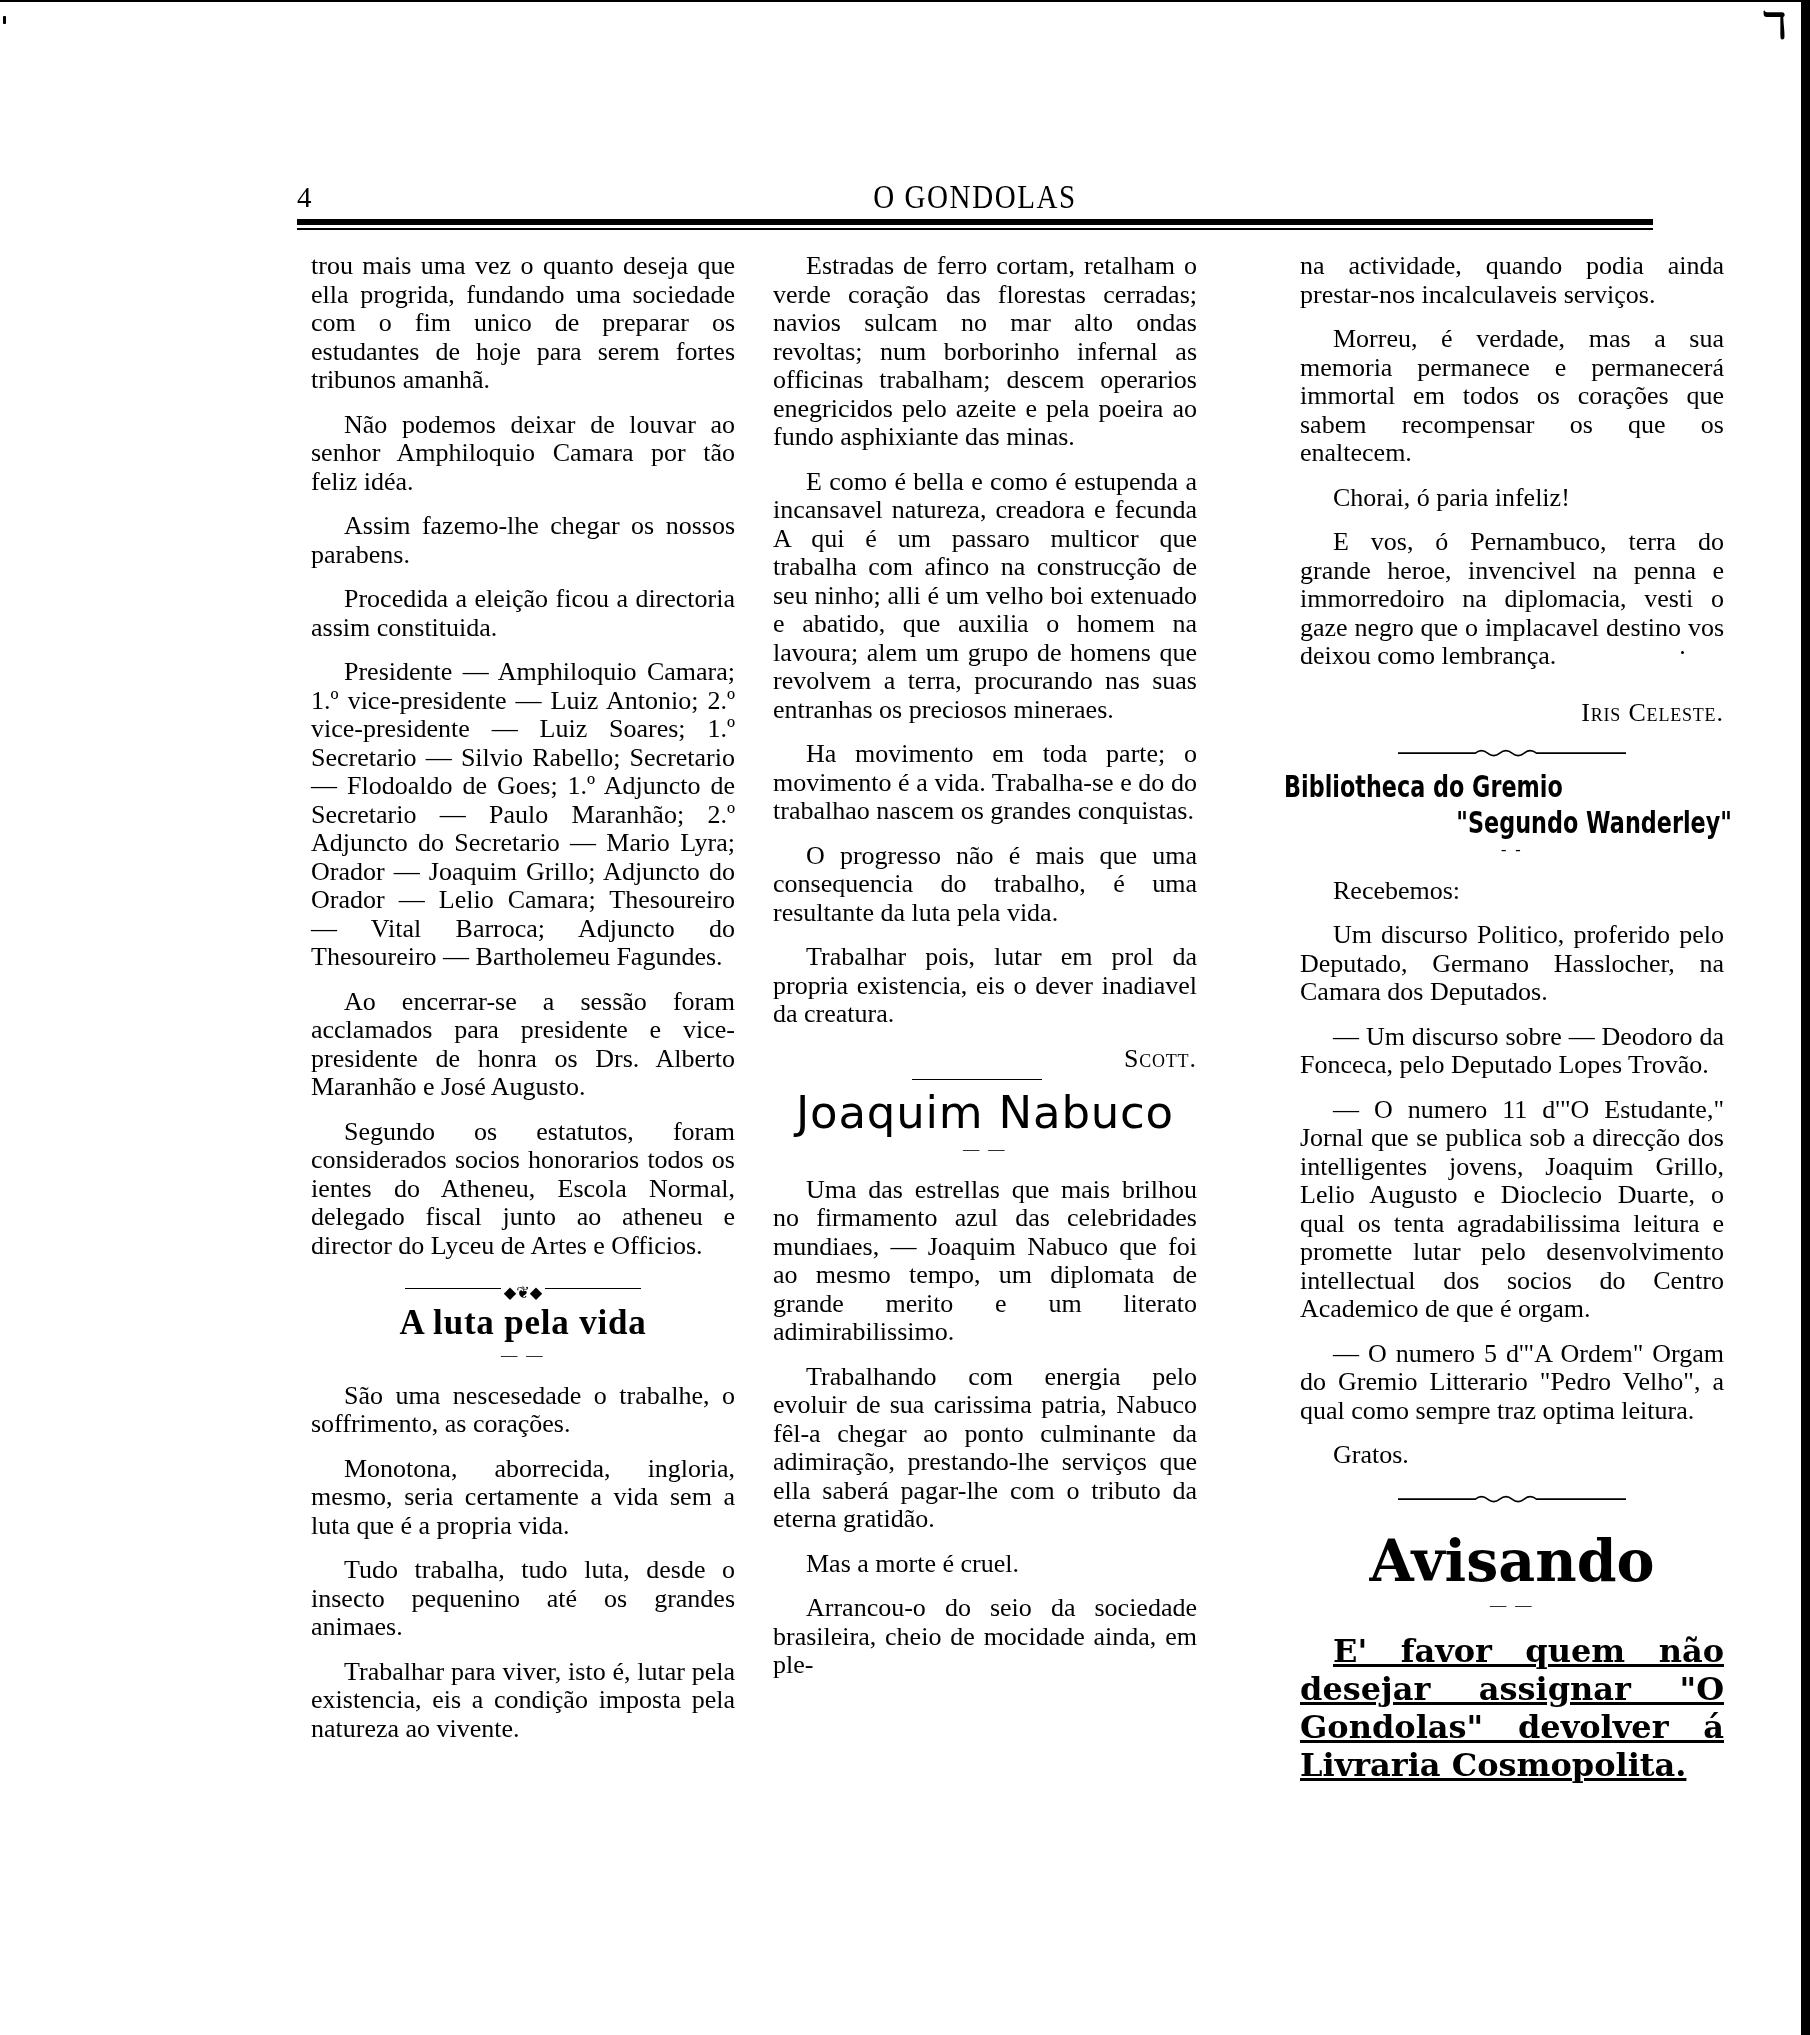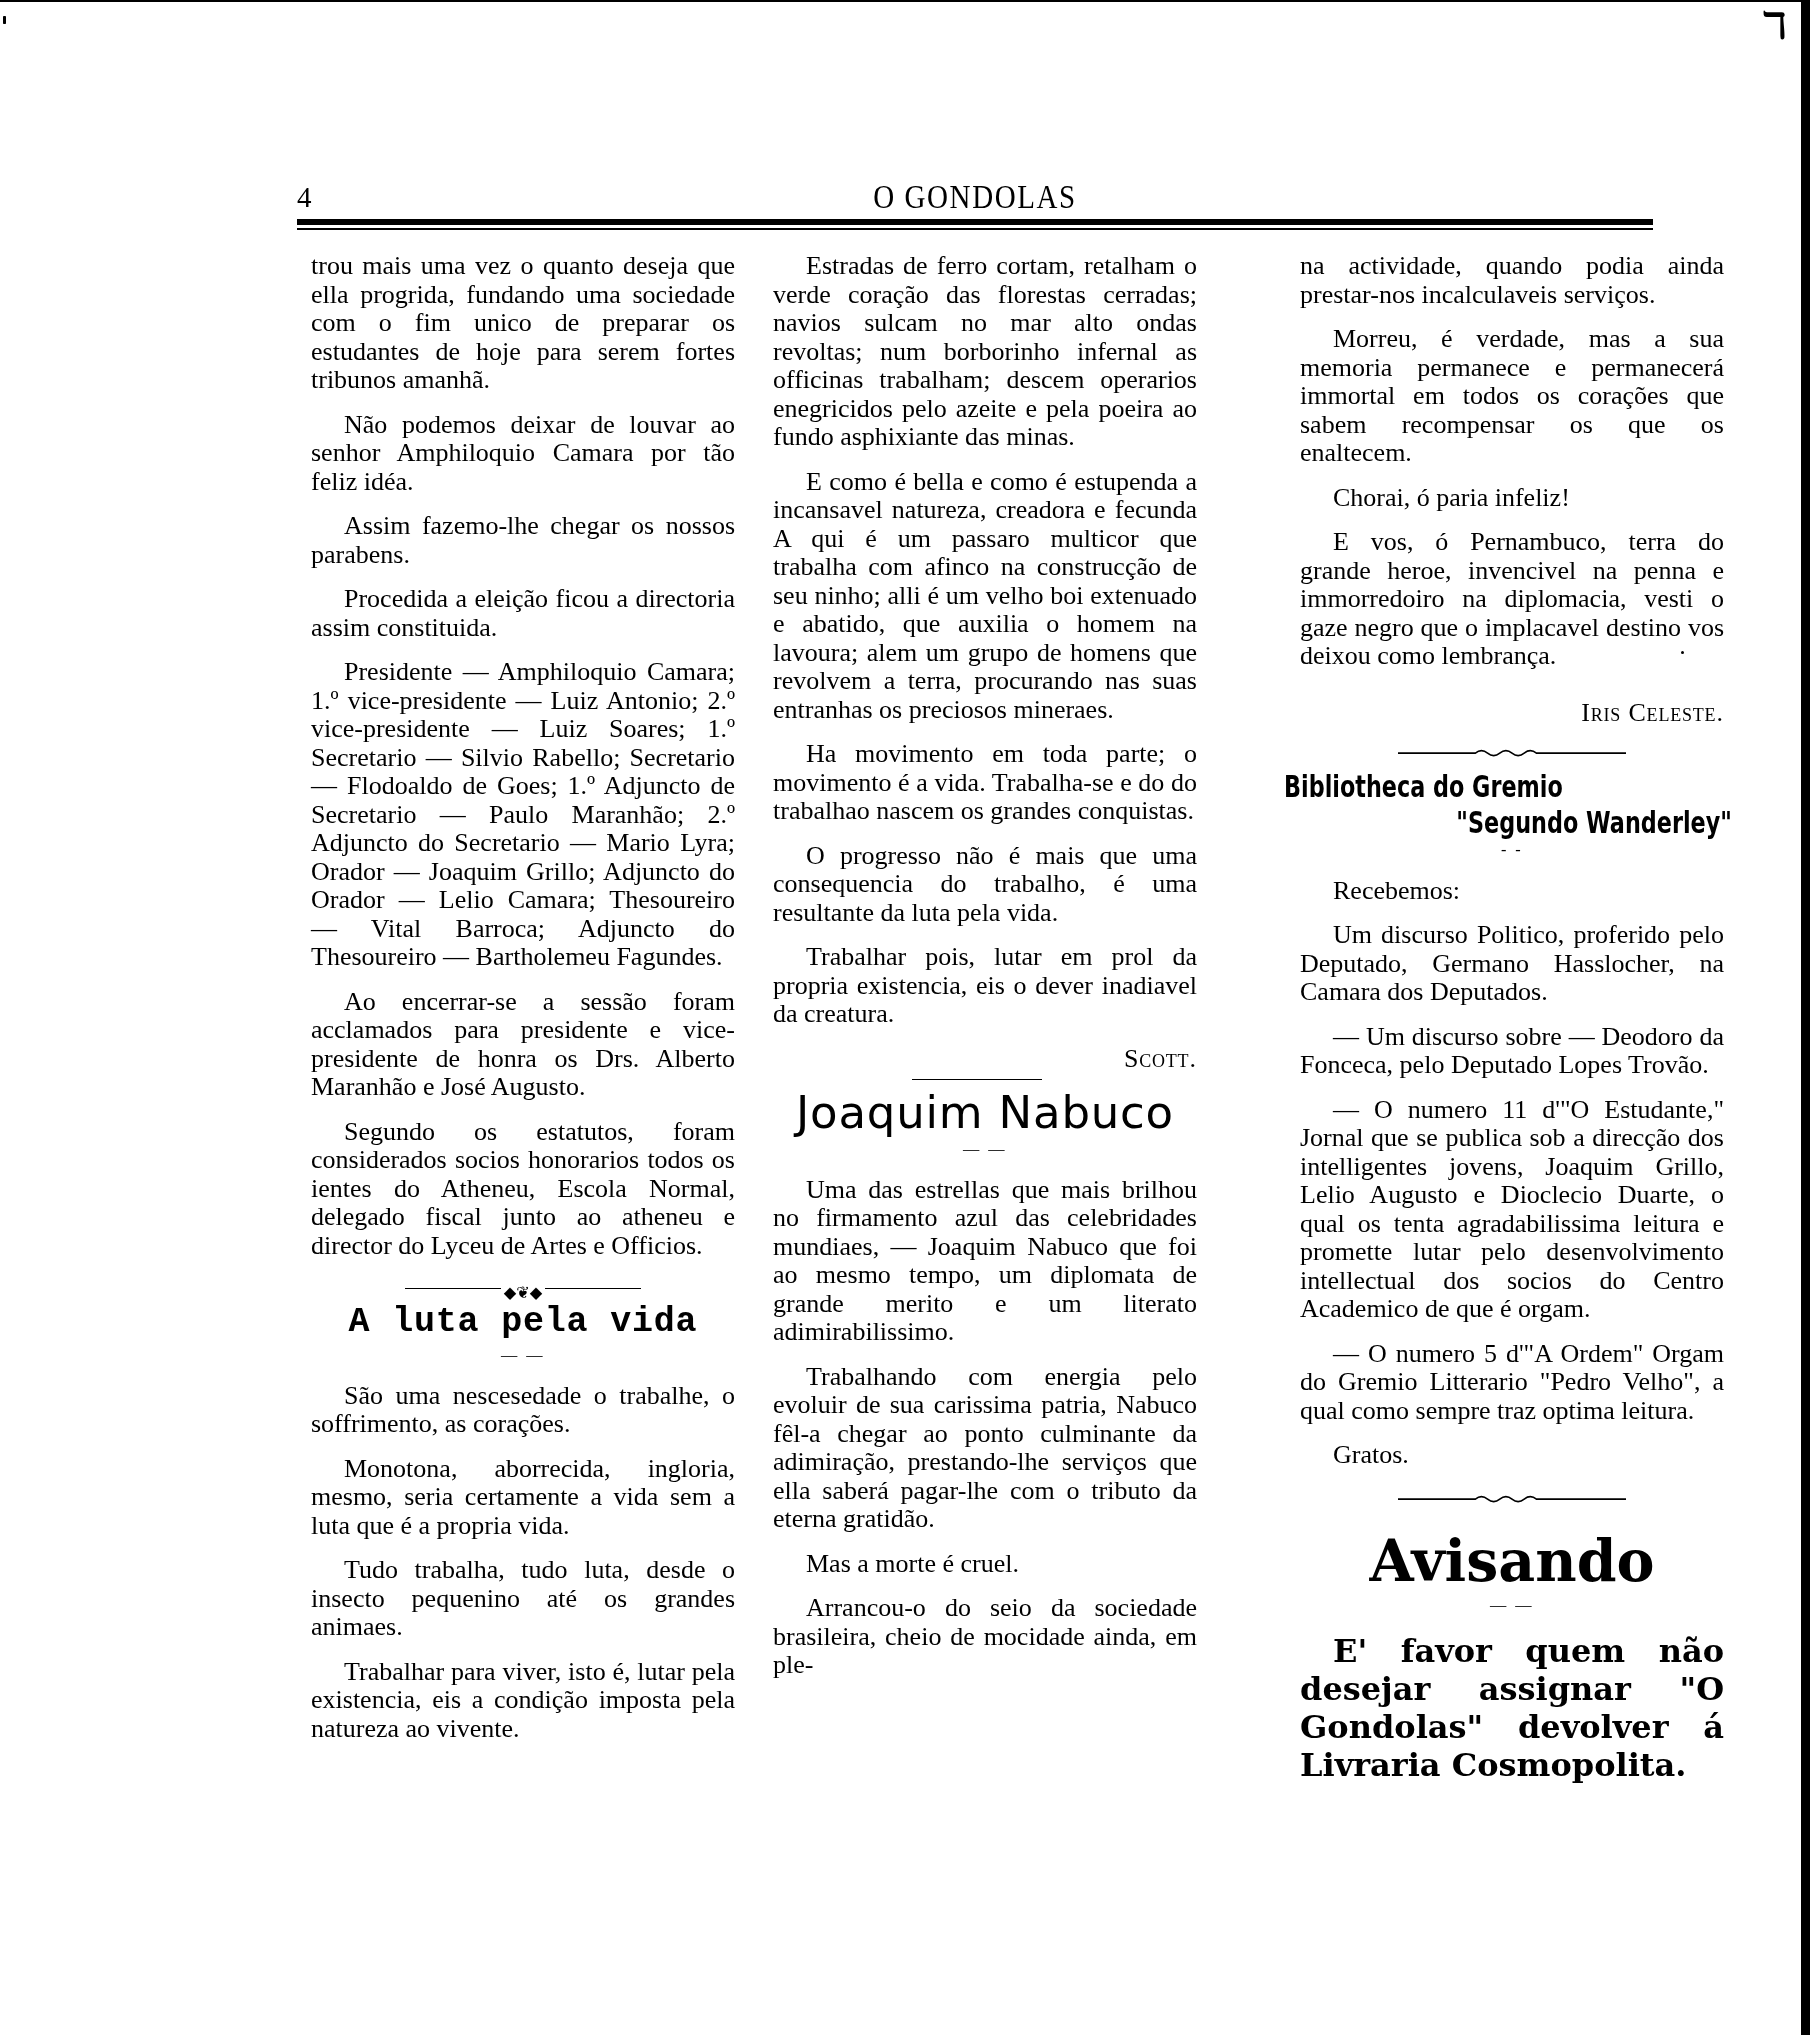--- a/index.html
+++ b/index.html
@@ -27,26 +27,26 @@
   .sig { text-align: right; font-variant: small-caps; letter-spacing: 0.8px; margin: 4.1px 16.3px 0 0 !important; }
   .sig2 { margin-top: 28.5px !important; }
 
   .divider { text-align: center; height: 24.4px; position: relative; }
   .divider .line { position: absolute; top: 12.2px; left: 110px; width: 236px; height: 1.2px; background: #000; }
   .divider .orn { position: relative; display: inline-block; background: #fff; padding: 0 2.4px; font-size: 16.3px; line-height: 24.4px; }
   .dash { text-align: center; font-size: 16.3px; line-height: 20.4px; letter-spacing: 2.4px; }
   .wave { text-align: center; height: 20.4px; margin-top: 12.2px; }
   .wave svg { width: 228px; height: 16.3px; }
 
-  .h-luta { text-align: center; font-family: Liberation Mono, monospace; font-weight: bold; font-size: 35px; line-height: 45px; margin: 0; letter-spacing: 0.8px; }
+  .h-luta { text-align: center; font-family: Liberation Serif, serif; font-weight: bold; font-size: 35px; line-height: 45px; margin: 0; letter-spacing: 0.8px; }
   .h-nabuco { text-align: center; font-family: "DejaVu Sans", sans-serif; font-weight: normal; font-size: 45px; line-height: 53px; margin: 1px 0 0 0; letter-spacing: 0.8px; }
   .h-biblio1 { font-family: "DejaVu Sans", sans-serif; font-weight: bold; font-size: 31px; line-height: 36px; transform: scaleX(0.72); transform-origin: left; white-space: nowrap; margin: 8.1px 0 0 0; }
   .h-biblio2 { font-family: "DejaVu Sans", sans-serif; font-weight: bold; font-size: 31px; line-height: 36px; transform: scaleX(0.72); transform-origin: right; white-space: nowrap; text-align: right; margin: 0 8.1px 0 0; }
   .h-avisando { text-align: center; font-family: "DejaVu Serif", serif; font-weight: bold; font-size: 57px; line-height: 69px; margin: 20.4px 0 0 0; }
-  .avis-body { font-family: "DejaVu Serif", serif; font-weight: bold; font-size: 32px; line-height: 38px; text-align: justify; margin: 0; }
+  .avis-body { font-family: "DejaVu Serif", serif; font-weight: bold; font-size: 32px; line-height: 38px; text-align: justify; margin: 0; text-decoration: underline; }
   .avis-body.ind { text-indent: 33px; }
 </style>
 </head>
 <body>
 
 <div class="edge-top"></div>
 <div class="edge-right"></div>
 
 <div class="crop-mark-tr">ℸ</div>
 

